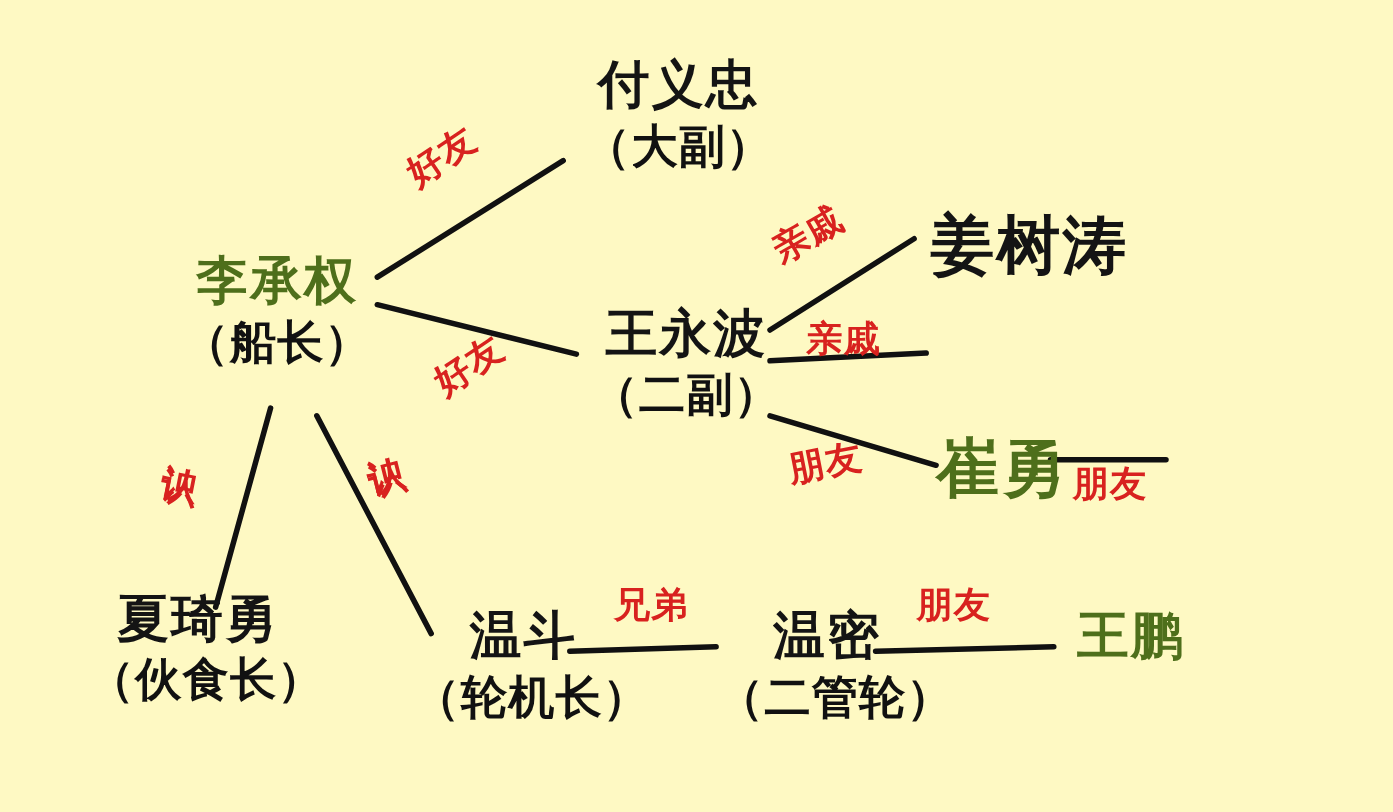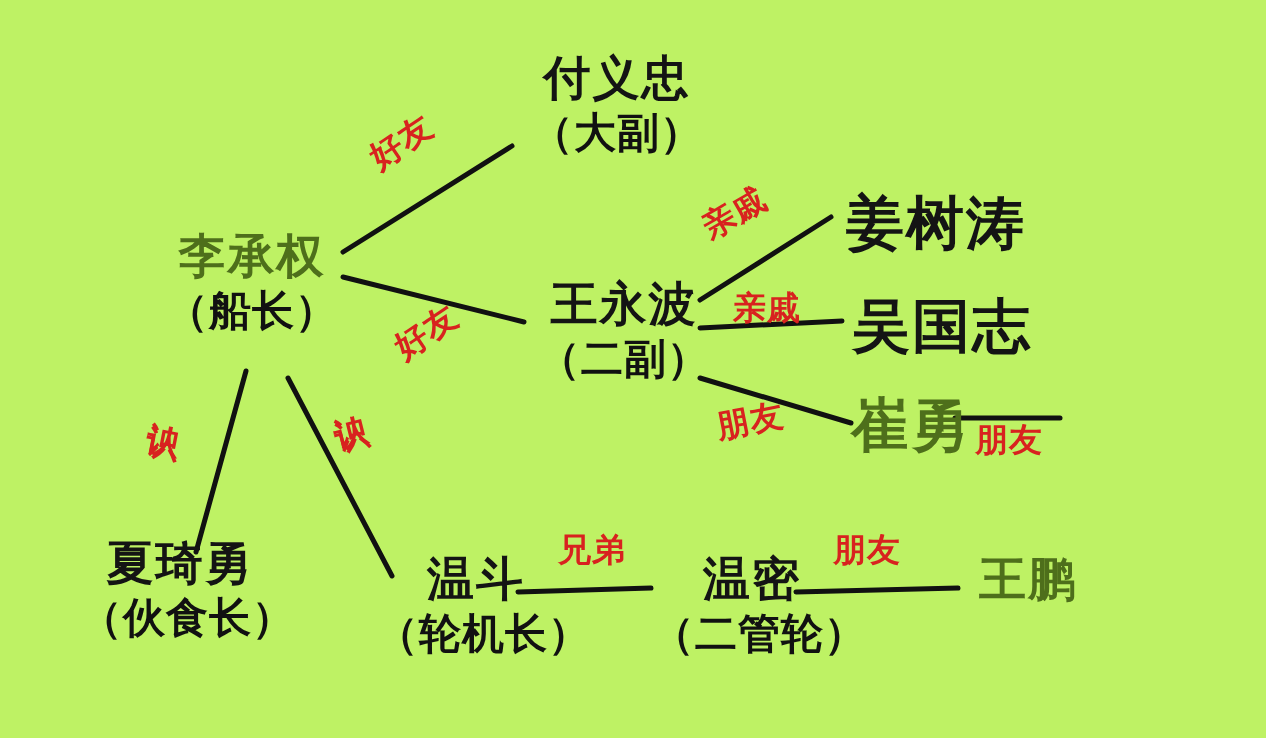--- a/index.html
+++ b/index.html
@@ -8,21 +8,21 @@
     padding: 0;
     background: #ffffff;
   }
   body {
     font-family: "DejaVu Sans", "Liberation Sans", sans-serif;
   }
   #diagram-root {
     position: relative;
     width: 1266px;
     height: 738px;
-    background: #bef264;
+    background: #fef9c3;
     overflow: hidden;
   }
   
   #edge-layer {
     position: absolute;
     left: 0;
     top: 0;
     width: 1266px;
     height: 738px;
     z-index: 1;
@@ -111,23 +111,20 @@
 
   <div class="node sz-lg" style="left:524px; top:278px; width:200px;">
     <span class="name name-black">王永波</span>
     <span class="role">（二副）</span>
   </div>
 
   <div class="node sz-md" style="left:836px; top:191px; width:200px;">
     <span class="name name-black">姜树涛</span>
   </div>
 
-  <div class="node sz-md" style="left:842px; top:294px; width:200px;">
-    <span class="name name-black">吴国志</span>
-  </div>
 
   <div class="node sz-md" style="left:851px; top:393px; width:106px;">
     <span class="name name-green">崔勇</span>
   </div>
 
 
   <div class="node sz-lg" style="left:80px; top:537px; width:200px;">
     <span class="name name-black">夏琦勇</span>
     <span class="role">（伙食长）</span>
   </div>

